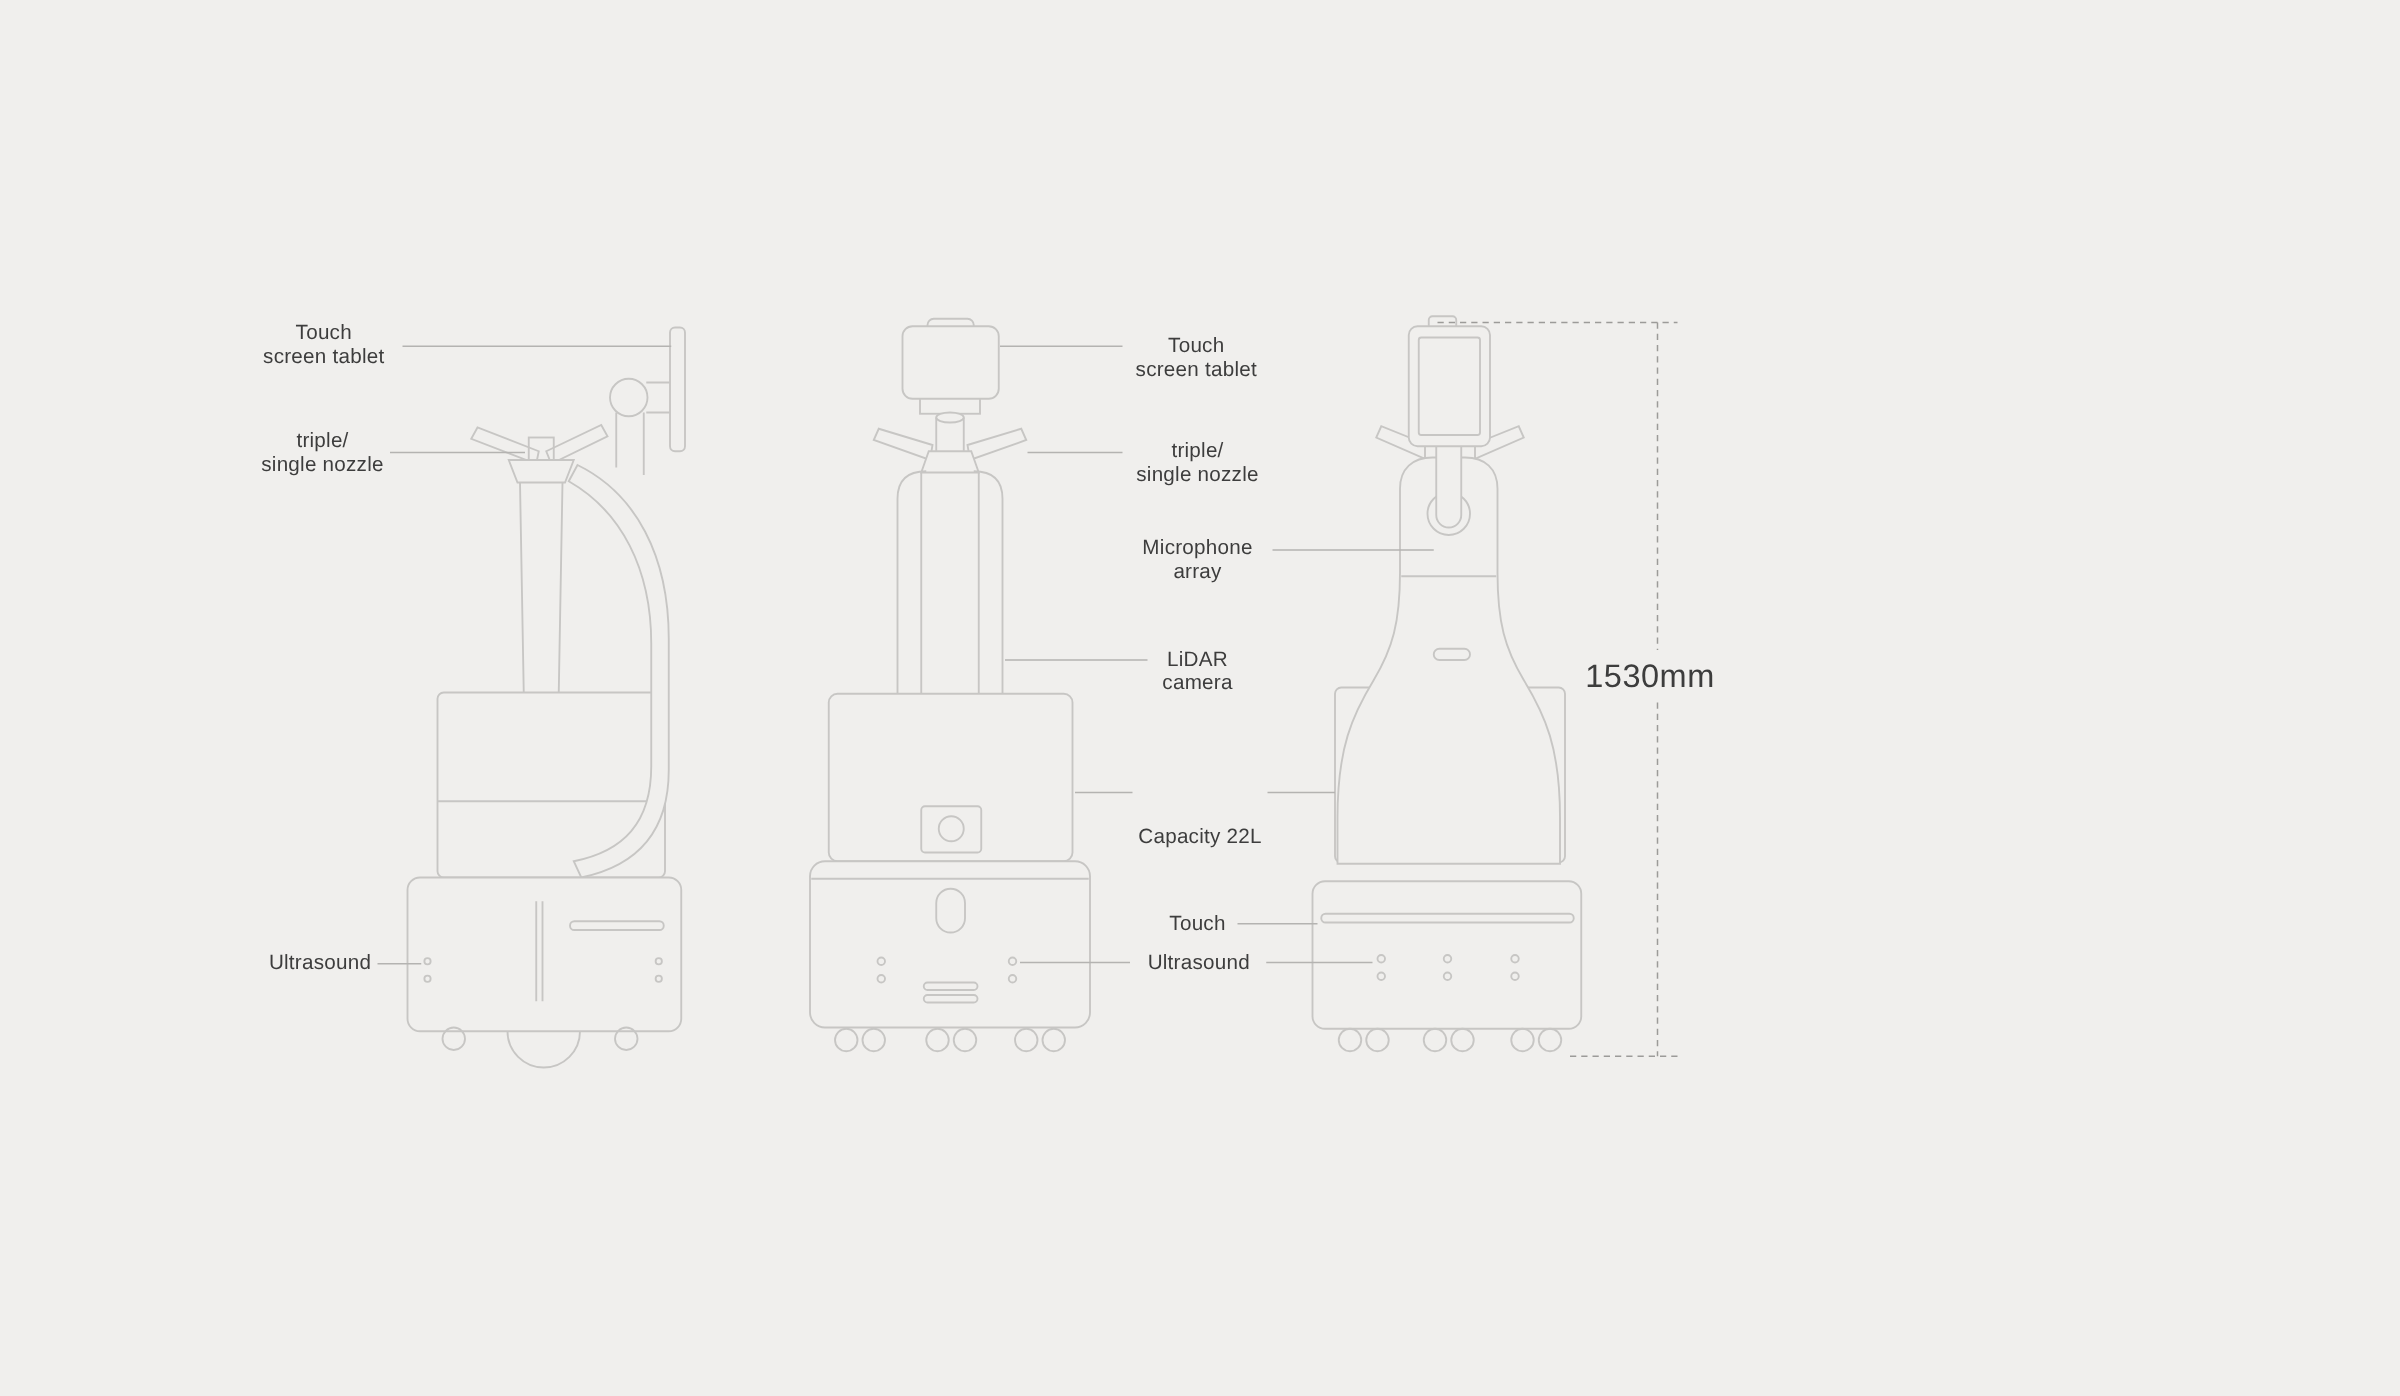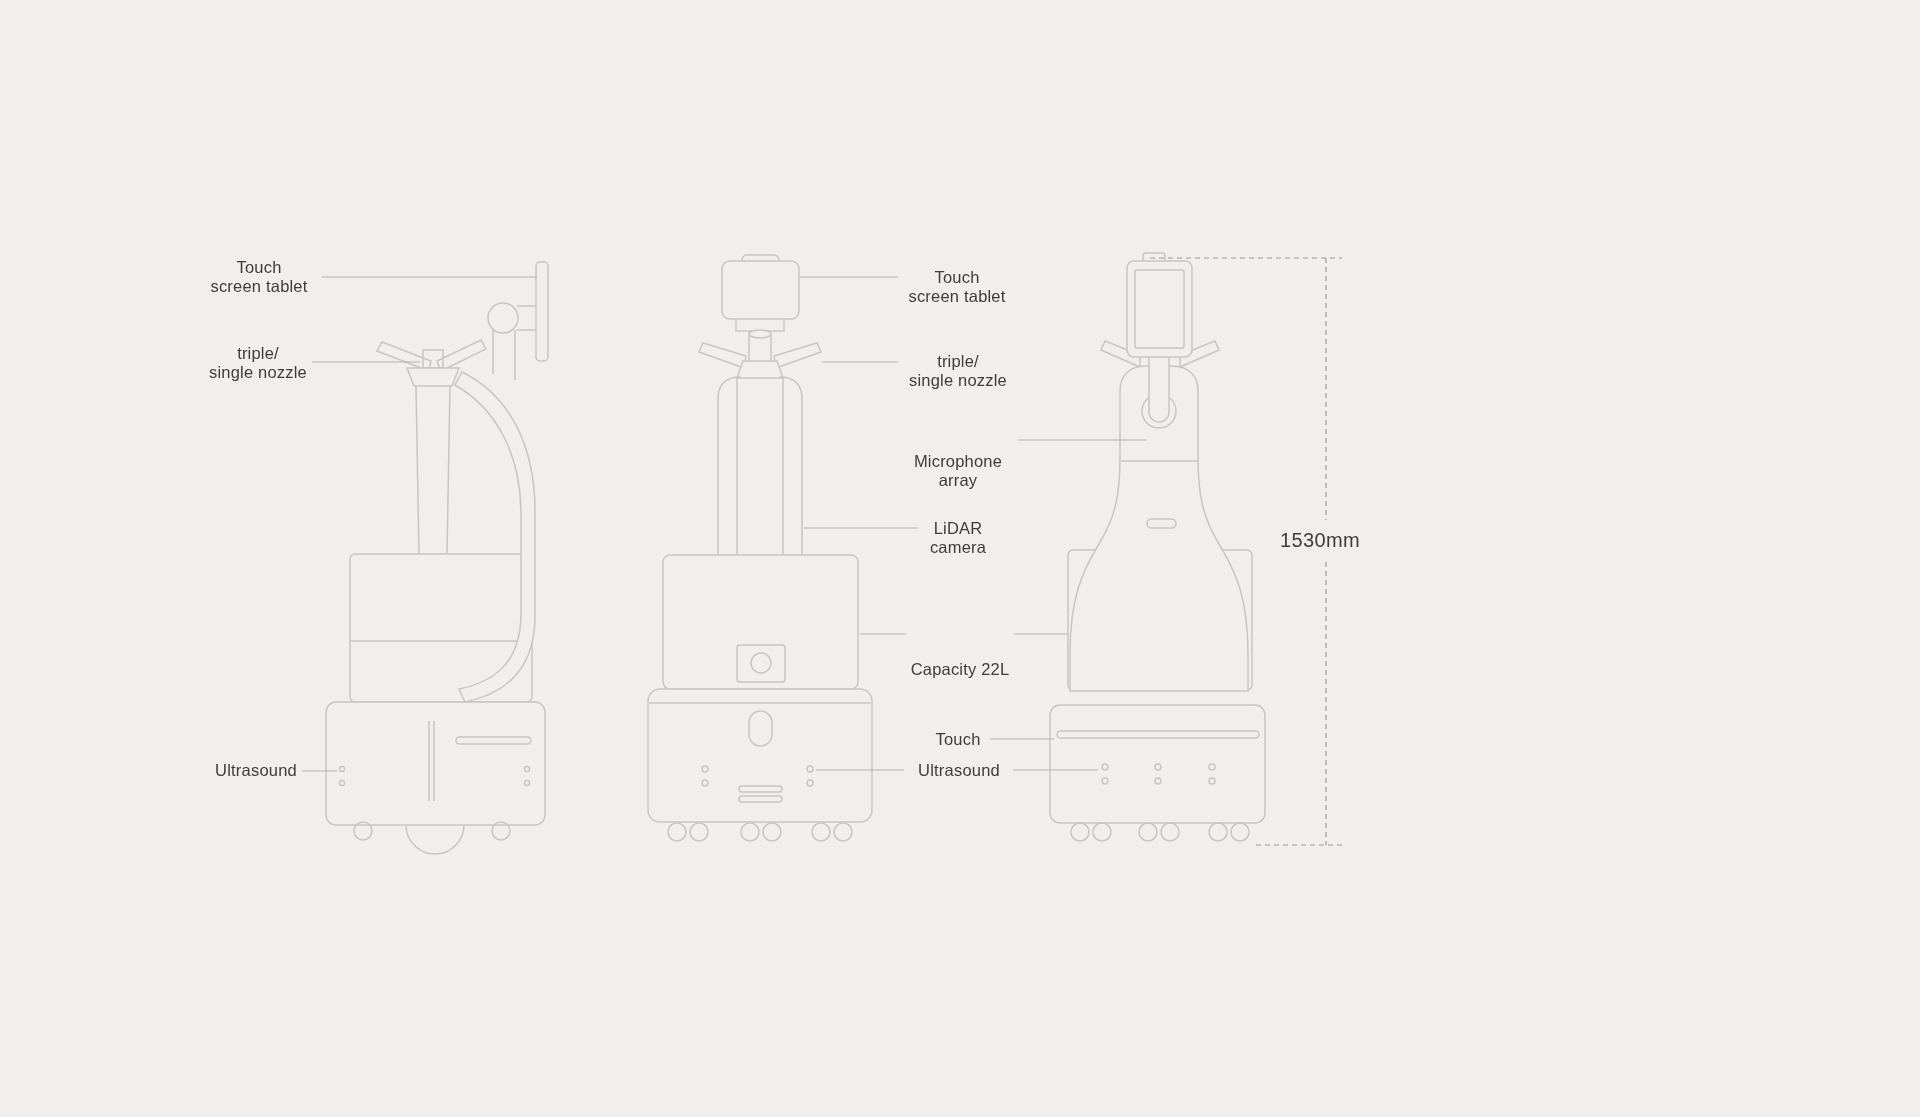--- a/index.html
+++ b/index.html
@@ -21,21 +21,21 @@
     position: absolute;
     transform: translate(-50%, -50%);
     text-align: center;
     white-space: pre-line;
     font-size: 16.5px;
     line-height: 1.18;
     letter-spacing: 0.2px;
     color: var(--text, #3d3d3d);
   }
   .label.dim {
-    font-size: 20px;
+    font-size: 26px;
     letter-spacing: 0.4px;
   }
 
   svg .draw      { stroke: var(--line, #c7c6c4); fill: none; stroke-width: 1.5; }
   svg .draw-fill { stroke: var(--line, #c7c6c4); fill: var(--bg, #f0efed); stroke-width: 1.5; }
   svg .leader    { stroke: var(--leader, #b4b3b1); fill: none; stroke-width: 1.2; }
   svg .dimline   { stroke: var(--dim, #9c9b99); fill: none; stroke-width: 1.2; stroke-dasharray: 5 4; }
 </style>
 </head>
 <body>
@@ -180,21 +180,21 @@
 single nozzle</div>
 
   <div class="label" style="left:256px; top:771px">Ultrasound</div>
 
   <div class="label" style="left:957px; top:287px">Touch
 screen tablet</div>
 
   <div class="label" style="left:958px; top:371px">triple/
 single nozzle</div>
 
-  <div class="label" style="left:958px; top:471px">Microphone
+  <div class="label" style="left:958px; top:449px">Microphone
 array</div>
 
   <div class="label" style="left:958px; top:538px">LiDAR
 camera</div>
 
   <div class="label" style="left:960px; top:670px">Capacity 22L</div>
 
   <div class="label" style="left:958px; top:740px">Touch</div>
 
   <div class="label" style="left:959px; top:771px">Ultrasound</div>

